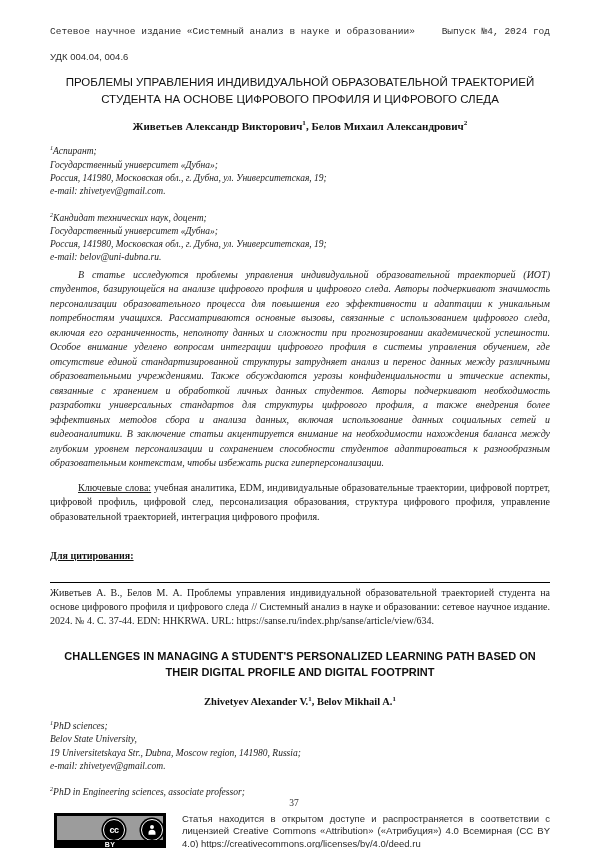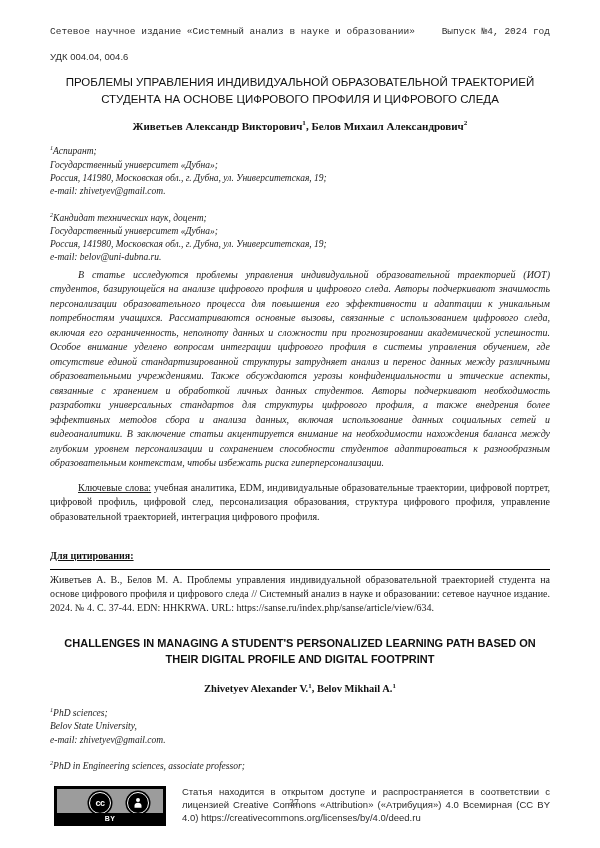--- a/index.html
+++ b/index.html
@@ -21,32 +21,32 @@
   
   .aff { margin-top:13px; font-style:italic; font-size:9.5px; line-height:1.4; color:#222; }
   .aff div { margin:0; }
   
   .abstract { margin-top:3px; font-style:italic; font-size:10px; line-height:1.45;
     text-align:justify; text-indent:28px; color:#222; }
   .keywords { margin-top:10px; font-size:10px; line-height:1.45; text-align:justify;
     text-indent:28px; color:#222; }
   .keywords .kw-label { text-decoration:underline; }
   
-  .cite-label-row { margin-top:21px; border-bottom:1.2px solid #000; padding-bottom:6px; }
+  .cite-label-row { margin-top:21px; border-bottom:1.2px solid #000; padding-bottom:19px; }
   .cite-label { font-weight:bold; font-size:10px; text-decoration:underline; color:#111; }
   .cite-text { margin-top:3px; font-size:10px; line-height:1.4; text-align:justify; color:#222; }
   
   .title-en { margin-top:21px; text-align:center; font-family:"Liberation Sans", sans-serif;
     font-weight:bold; font-size:11px; line-height:1.45; color:#111; }
   .authors-en { margin-top:15px; text-align:center; font-weight:bold; font-size:10.5px; color:#111; }
   
   .license-row { margin-top:13px; display:flex; align-items:flex-start; }
   .cc-badge { flex:0 0 auto; width:112px; height:40px; box-sizing:border-box;
     border:3px solid #000; background:#9c9c9c; position:relative; margin-left:4px; }
-  .cc-badge-inner { height:24px; display:flex; justify-content:flex-start; align-items:center; gap:16px; margin-top:2px;padding-left:32px; }
+  .cc-badge-inner { height:24px; display:flex; justify-content:flex-end; align-items:center; gap:16px; margin-top:2px;padding-left:32px; }
   .cc-circle { width:20px; height:20px; border-radius:50%; background:#000; border:1.5px solid #fff;
     box-shadow:0 0 0 1.5px #000; display:flex; align-items:center; justify-content:center;
     color:#fff; font-family:"Liberation Sans", sans-serif; font-weight:bold; font-size:9px; letter-spacing:-0.5px; }
   .cc-band { position:absolute; left:0; right:0; bottom:0; height:10px; background:#000;
     color:#fff; font-family:"Liberation Sans", sans-serif; font-weight:bold; font-size:7px;
     display:flex; align-items:center; justify-content:center; letter-spacing:0.5px; }
   .license-text { margin-left:16px; font-family:"Liberation Sans", sans-serif; font-size:9.5px;
     line-height:1.35; text-align:justify; color:#2a2a2a; flex:1; }
   
   .page-number { position:absolute; left:0; right:12px; top:798px; text-align:center;
@@ -97,20 +97,21 @@
 
   <div class="title-en">CHALLENGES IN MANAGING A STUDENT'S PERSONALIZED LEARNING PATH BASED ON THEIR DIGITAL PROFILE AND DIGITAL FOOTPRINT</div>
 
   <div class="authors-en">
     <span><span>Zhivetyev Alexander V.</span><sup>1</sup></span><span>, </span><span><span>Belov Mikhail A.</span><sup>1</sup></span>
   </div>
 
   <div class="aff">
     <div><sup>1</sup><span>PhD sciences;</span></div>
     <div>Belov State University,</div>
+    <div>19 Universitetskaya Str., Dubna, Moscow region, 141980, Russia;</div>
     <div>e-mail: zhivetyev@gmail.com.</div>
   </div>
 
   <div class="aff">
     <div><sup>2</sup><span>PhD in Engineering sciences, associate professor;</span></div>
   </div>
 
   <div class="license-row">
     <div class="cc-badge">
       <div class="cc-badge-inner">

